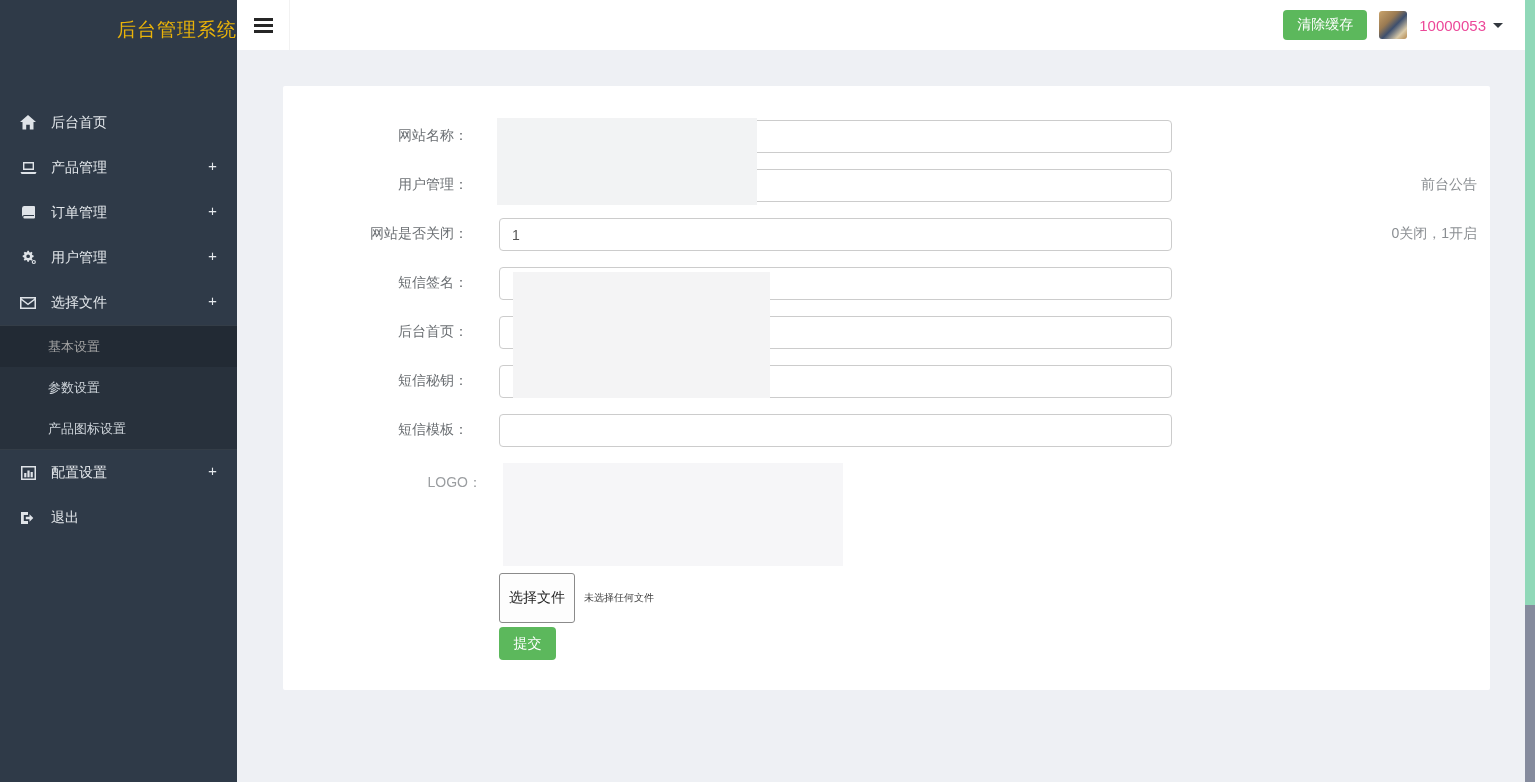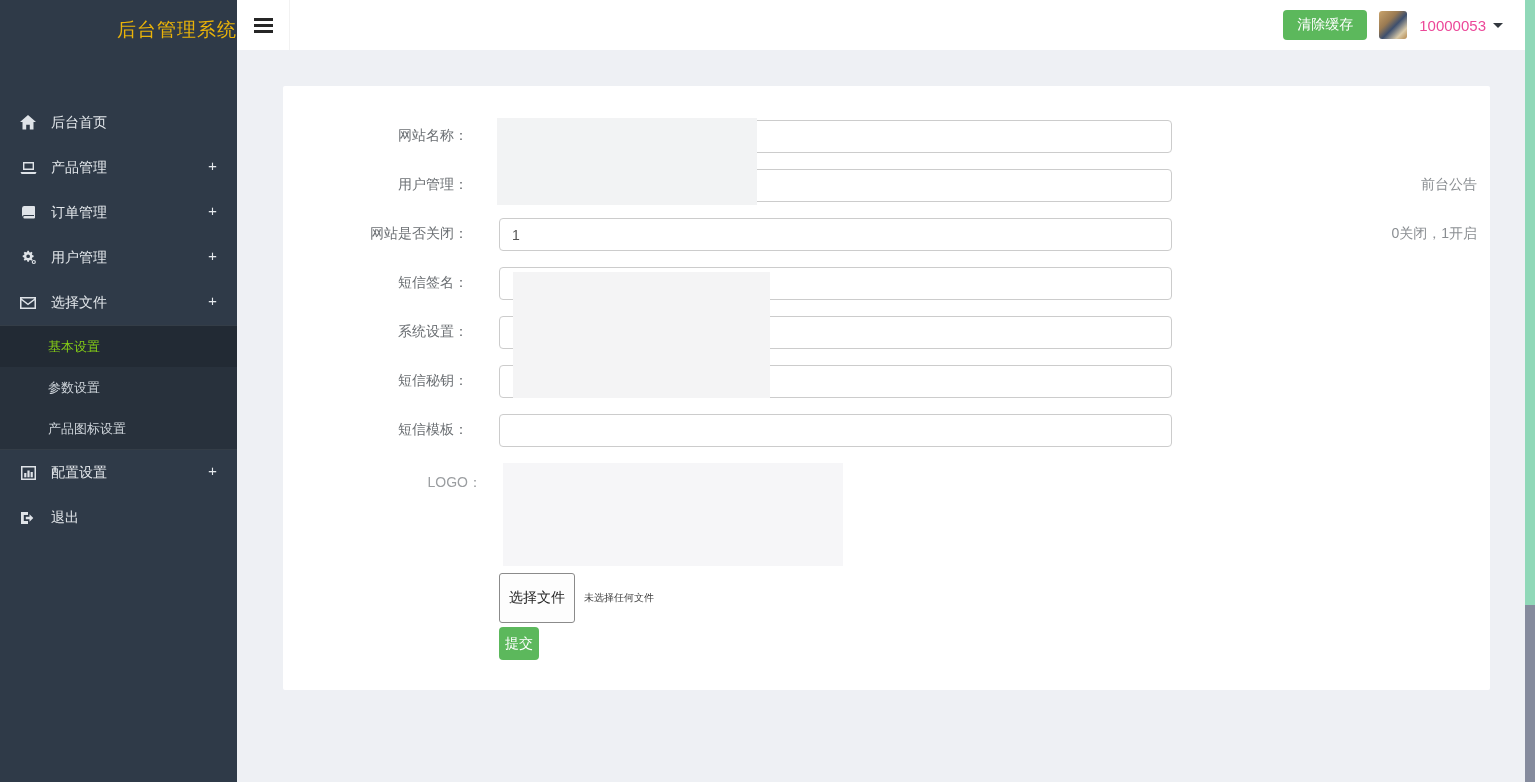--- a/index.html
+++ b/index.html
@@ -10,21 +10,21 @@
   .sidebar { position:absolute; left:0; top:0; width:237px; height:782px; background:#2f3a48; z-index:2; }
   .brand { height:60px; line-height:60px; text-align:right; color:#eab308; font-size:19px; letter-spacing:1px; }
   .menu { list-style:none; position:absolute; top:100px; left:0; right:0; }
   .menu-item { height:45px; display:flex; align-items:center; padding:0 20px 0 18px; color:#e4e8ec; font-size:14px; cursor:pointer;font-family:Liberation Mono, monospace; }
   .menu-item .mi-icon { width:20px; height:16px; margin-right:13px; display:flex; align-items:center; justify-content:center; color:#dfe3e8; }
   .menu-item .mi-label { flex:1; }
   .menu-item .mi-toggle { font-size:15px; color:#e4e8ec; }
   .menu-item.accent, .menu-item.accent .mi-icon, .menu-item.accent .mi-toggle { color:#57c89e; }
   .submenu { list-style:none; background:#28313c; border-top:1px solid rgba(255,255,255,0.06); border-bottom:1px solid rgba(255,255,255,0.06); }
   .submenu-item { height:41px; line-height:41px; padding-left:48px; font-size:13px; color:#ced4da; cursor:pointer; }
-  .submenu-item.active { background:#222a34; color:#84cc16; }
+  .submenu-item.active { background:#222a34; color:#a3a3a3; }
   .mi-icon svg { display:block; }
 
   
   .header { position:absolute; left:237px; top:0; right:8px; height:50px; background:#ffffff; z-index:1; }
   .hamburger { width:53px; height:50px; display:flex; flex-direction:column; align-items:center; justify-content:center; gap:3px; cursor:pointer; background:#fff; border:none; border-right:1px solid #f2f2f2; }
   .hamburger .bar { width:19px; height:3px; background:#262626; }
   .header-right { position:absolute; right:24px; top:0; height:50px; display:flex; align-items:center; gap:12px; }
   .btn-clear { background:#5cb85c; color:#fff; border:none; border-radius:4px; font-size:14px; height:30px; padding:0 14px; cursor:pointer; font-family:inherit; }
   .avatar { width:28px; height:28px; border-radius:3px; background:
       linear-gradient(135deg,#c9a36b 0%,#9a7a52 35%,#3d4f6e 55%,#d8c9a8 80%,#b5894f 100%); }
@@ -44,21 +44,21 @@
   .ov-1 { left:214px; top:32px; width:260px; height:87px; }
   .ov-2 { left:230px; top:186px; width:257px; height:126px; background:#f4f4f5; }
 
   .logo-label { position:absolute; left:14px; top:388px; width:185px; text-align:right; font-size:14px; color:#9b9ea1; }
   .logo-box { position:absolute; left:220px; top:377px; width:340px; height:103px; background:#f6f6f8; }
 
   .file-row { position:absolute; left:216px; top:499px; height:26px; display:flex; align-items:center; gap:9px; }
   .btn-file { border:1px solid #8b8b8b; background:#fdfdfd; border-radius:3px; font-size:14px; color:#1f1f1f; padding:15px 9px; cursor:pointer; font-family:inherit; }
   .file-status { font-size:10px; color:#404040; }
 
-  .btn-submit { position:absolute; left:216px; top:541px; width:40px; height:33px; background:#5cb85c; color:#fff; border:none; border-radius:4px; font-size:14px; cursor:pointer; font-family:inherit; }
+  .btn-submit { position:absolute; left:216px; top:541px; width:57px; height:33px; background:#5cb85c; color:#fff; border:none; border-radius:4px; font-size:14px; cursor:pointer; font-family:inherit; }
 
   
   .scrollbar { position:absolute; right:0; top:0; width:10px; height:782px; z-index:9; }
   .scroll-track { position:absolute; top:0; left:0; width:10px; height:605px; background:#90d8b8; }
   .scroll-thumb { position:absolute; top:605px; left:0; width:10px; height:177px; background:#858b9d; }
 </style>
 </head>
 <body>
 
 <aside class="sidebar">
@@ -186,21 +186,21 @@
       <input class="form-input" type="text" value="1" style="">
       <span class="form-hint">0关闭，1开启</span>
     </div>
 
     <div class="form-row" style="top:181px">
       <span class="form-label">短信签名：</span>
       <input class="form-input" type="text" value="" style="">
     </div>
 
     <div class="form-row" style="top:230px">
-      <span class="form-label">系统设置：</span>
+      <span class="form-label">后台首页：</span>
       <input class="form-input" type="text" value="" style="">
     </div>
 
     <div class="form-row" style="top:279px">
       <span class="form-label">短信秘钥：</span>
       <input class="form-input" type="text" value="" style="">
     </div>
 
     <div class="form-row" style="top:328px">
       <span class="form-label">短信模板：</span>

